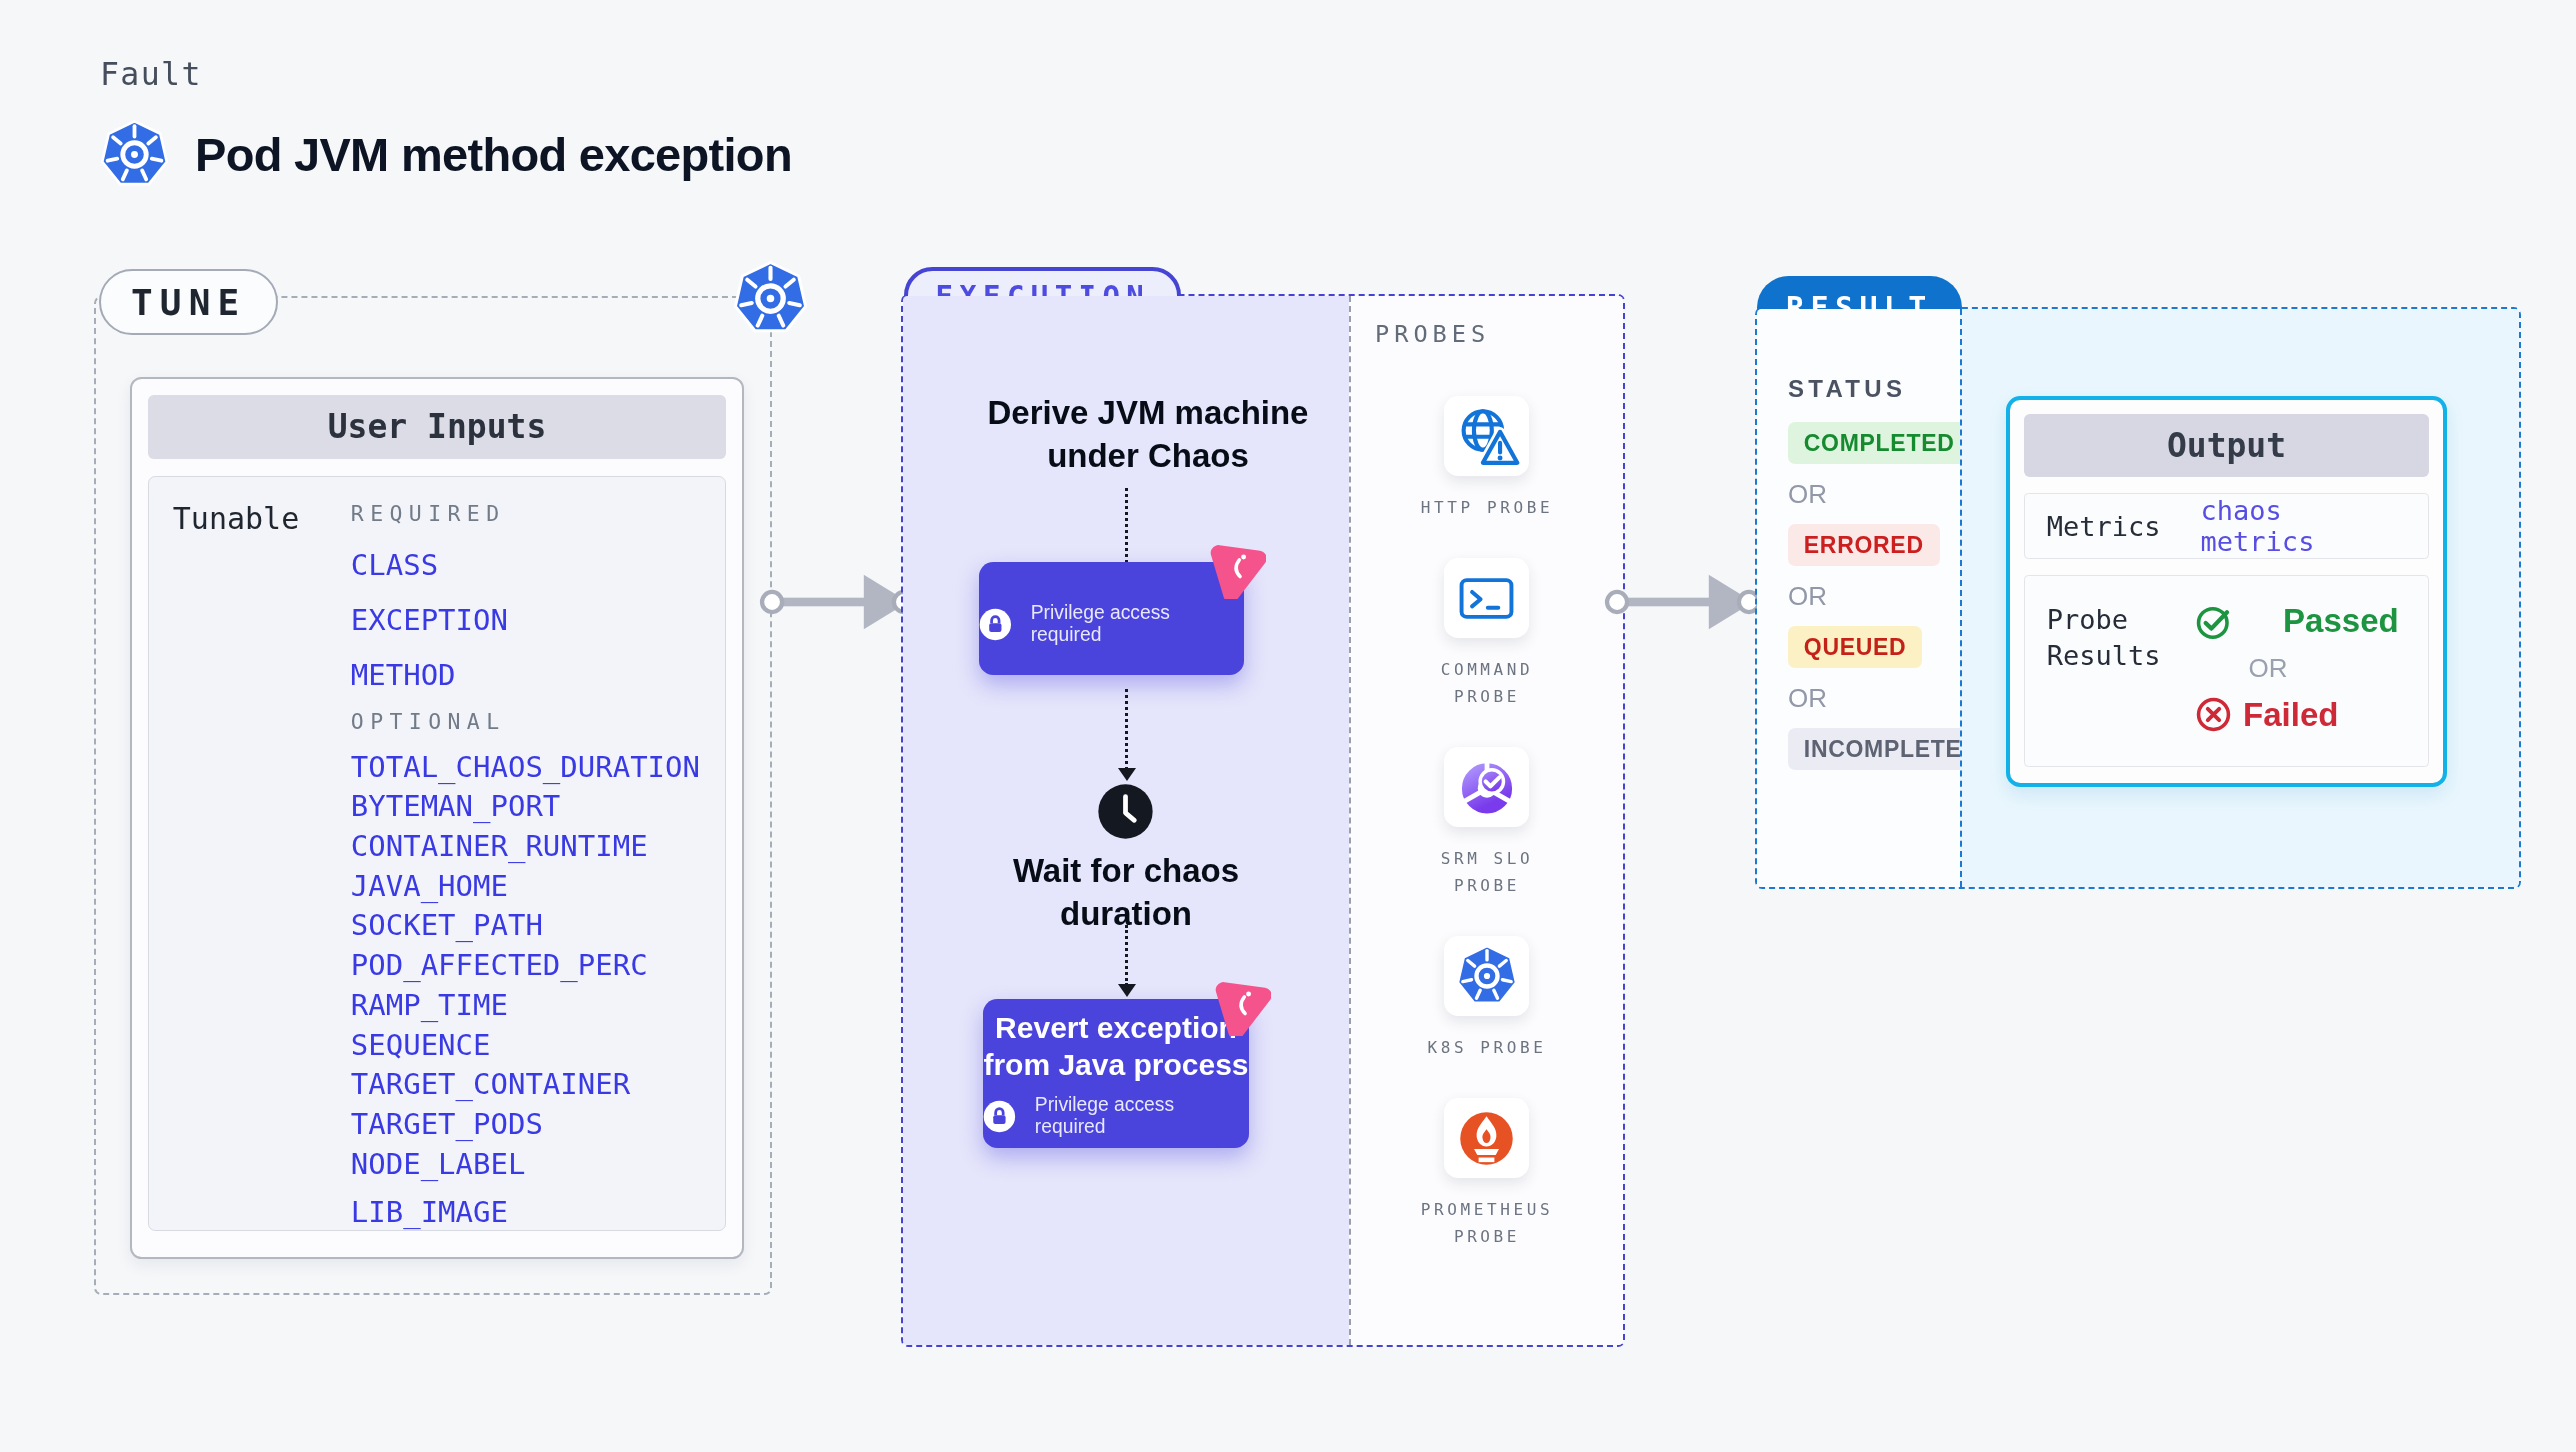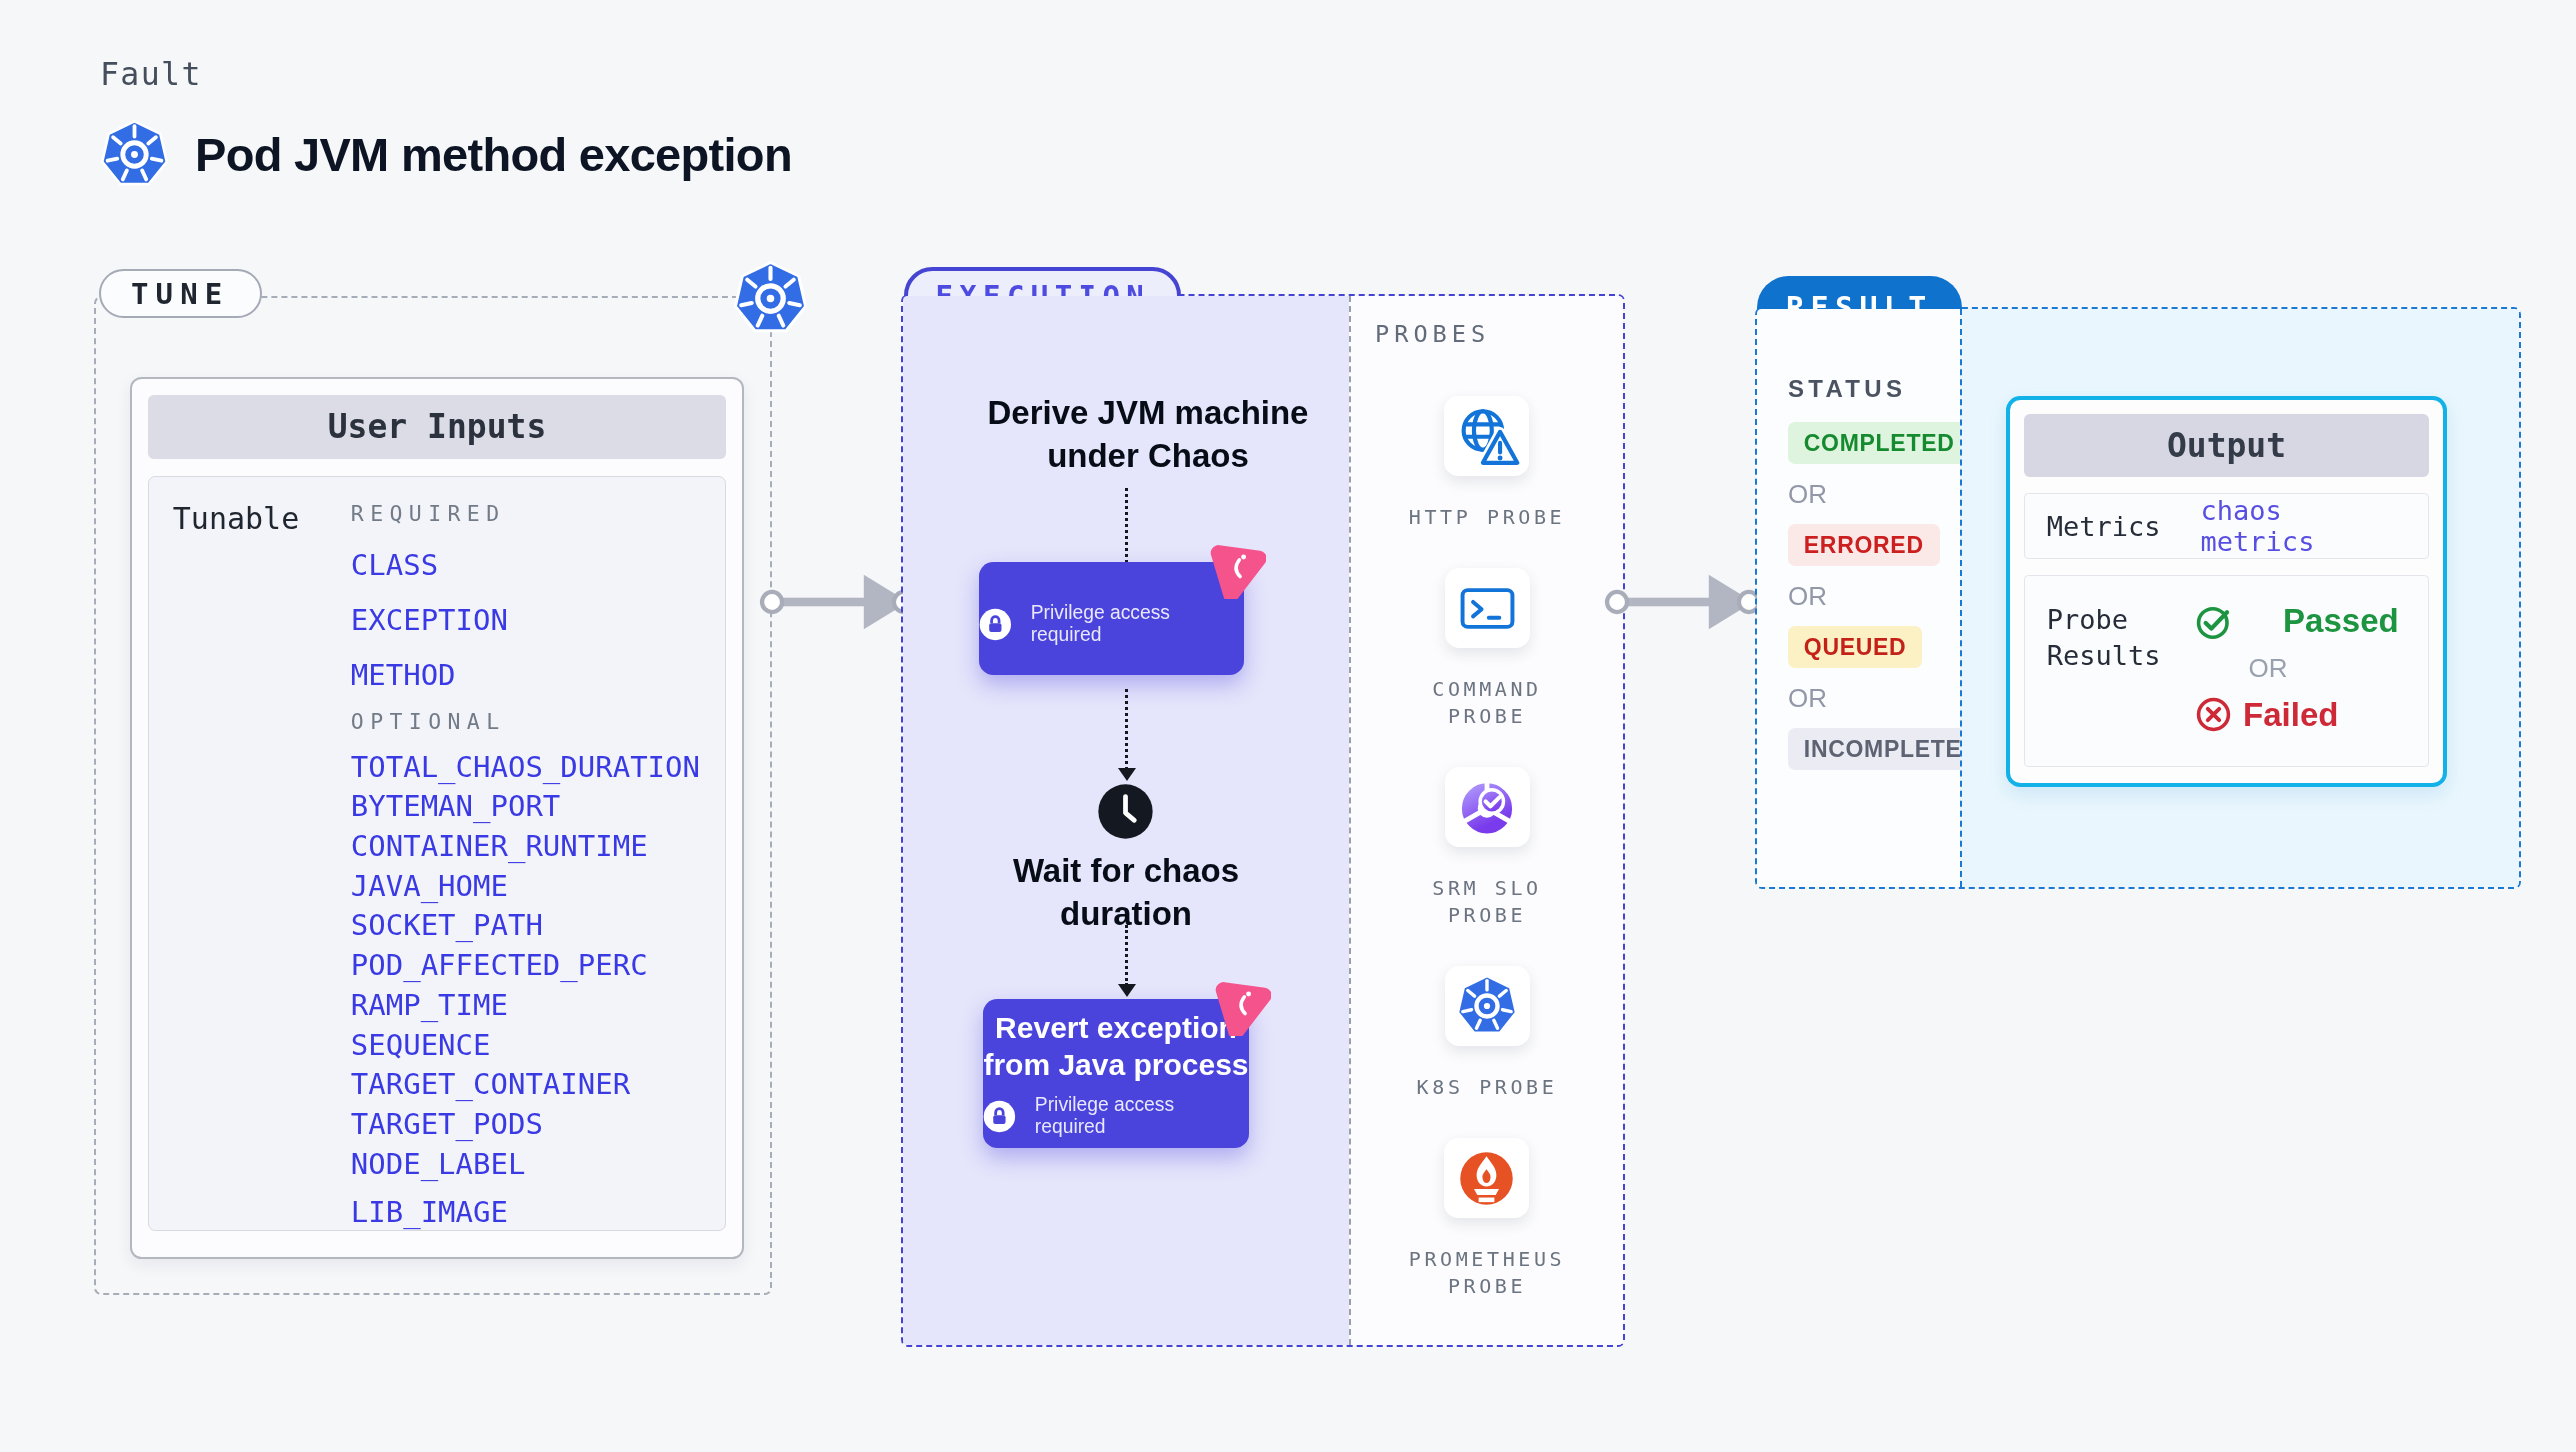--- a/index.html
+++ b/index.html
@@ -10,22 +10,22 @@
 
   
   .kicker{position:absolute;left:100px;top:56px;font-family:"DejaVu Sans Mono","Liberation Mono",monospace;
           font-size:31.5px;color:#454e5d;letter-spacing:1.4px;}
   .title-row{position:absolute;left:100px;top:120px;display:flex;align-items:center;gap:26px;}
   .title-row h1{margin:0;font-size:47px;font-weight:bold;color:#0d1524;letter-spacing:-0.7px;}
 
   
   .pill{position:absolute;display:flex;align-items:center;justify-content:center;
         font-family:"DejaVu Sans Mono","Liberation Mono",monospace;font-weight:bold;border-radius:34px;}
-  .pill-tune{left:2.9px;top:-29px;height:49px;padding:0 30px;background:#fbfcfe;border:2.9px solid #a4aab6;
-             color:#1f2630;font-size:29px;letter-spacing:7.2px;}
+  .pill-tune{left:2.9px;top:-29px;height:66px;padding:0 30px;background:#fbfcfe;border:2.9px solid #a4aab6;
+             color:#1f2630;font-size:36px;letter-spacing:7.2px;}
   .pill-exec{left:1.4px;top:-29px;height:57px;padding:0 27px;background:#eceefc;border:4.3px solid #4644d2;
              color:#4e4ce0;font-size:29px;letter-spacing:6.4px;}
   .pill-result{left:0px;top:-33px;height:63px;padding:0 29px;background:#0f72cd;border:none;
              color:#ffffff;font-size:30px;letter-spacing:6.4px;}
 
   
   .tune-box{position:absolute;left:94px;top:296px;width:678px;height:999px;
             border:2.9px dashed #a7adb8;border-radius:7.2px;}
   .tune-k8s{position:absolute;right:-38px;top:-37px;width:75px;height:75px;}
   .ui-card{position:absolute;left:34px;top:79px;width:614px;height:882px;background:#fcfcfe;
@@ -70,22 +70,22 @@
   .priv-row .priv-text{color:#e9e8fc;font-size:19.3px;}
   .pink-corner{position:absolute;right:-21.5px;top:-26px;width:63px;height:63px;}
   .clock-wrap{position:absolute;width:57px;height:57px;}
 
   .probes-heading{position:absolute;left:24px;top:24px;font-family:"DejaVu Sans Mono","Liberation Mono",monospace;
             font-size:23.6px;letter-spacing:5px;color:#626b79;}
   .probe-list{position:absolute;left:0;top:100px;width:100%;display:flex;flex-direction:column;align-items:center;}
   .probe-item{display:flex;flex-direction:column;align-items:center;margin-bottom:37px;}
   .probe-card{width:85px;height:80px;background:#ffffff;border-radius:14.3px;
             box-shadow:0 5.7px 14.3px rgba(30,37,60,.10);display:flex;align-items:center;justify-content:center;}
-  .probe-label{margin-top:28px;text-align:center;font-family:"DejaVu Sans Mono","Liberation Mono",monospace;
-            font-size:20px;letter-spacing:3.6px;color:#6b7480;line-height:27px;}
+  .probe-label{margin-top:18px;text-align:center;font-family:"DejaVu Sans Mono","Liberation Mono",monospace;
+            font-size:16px;letter-spacing:3.6px;color:#6b7480;line-height:27px;}
   .probe-label span{display:block;}
   .probe-label span:empty{display:none;}
 
   
   .result-box{position:absolute;left:1755px;top:307px;width:766px;height:582px;
             border:2.9px dashed #1b79d3;border-radius:7.2px;display:flex;}
   .status-col{position:relative;width:203px;background:#fcfdfe;border-radius:4.3px 0 0 4.3px;}
   .result-cyan{position:relative;flex:1;background:#e9f6fd;border-left:2.9px dashed #1b79d3;border-radius:0 4.3px 4.3px 0;}
   .status-heading{position:absolute;left:31px;top:66px;font-weight:bold;font-size:24px;
             letter-spacing:4.3px;color:#4b5261;}

